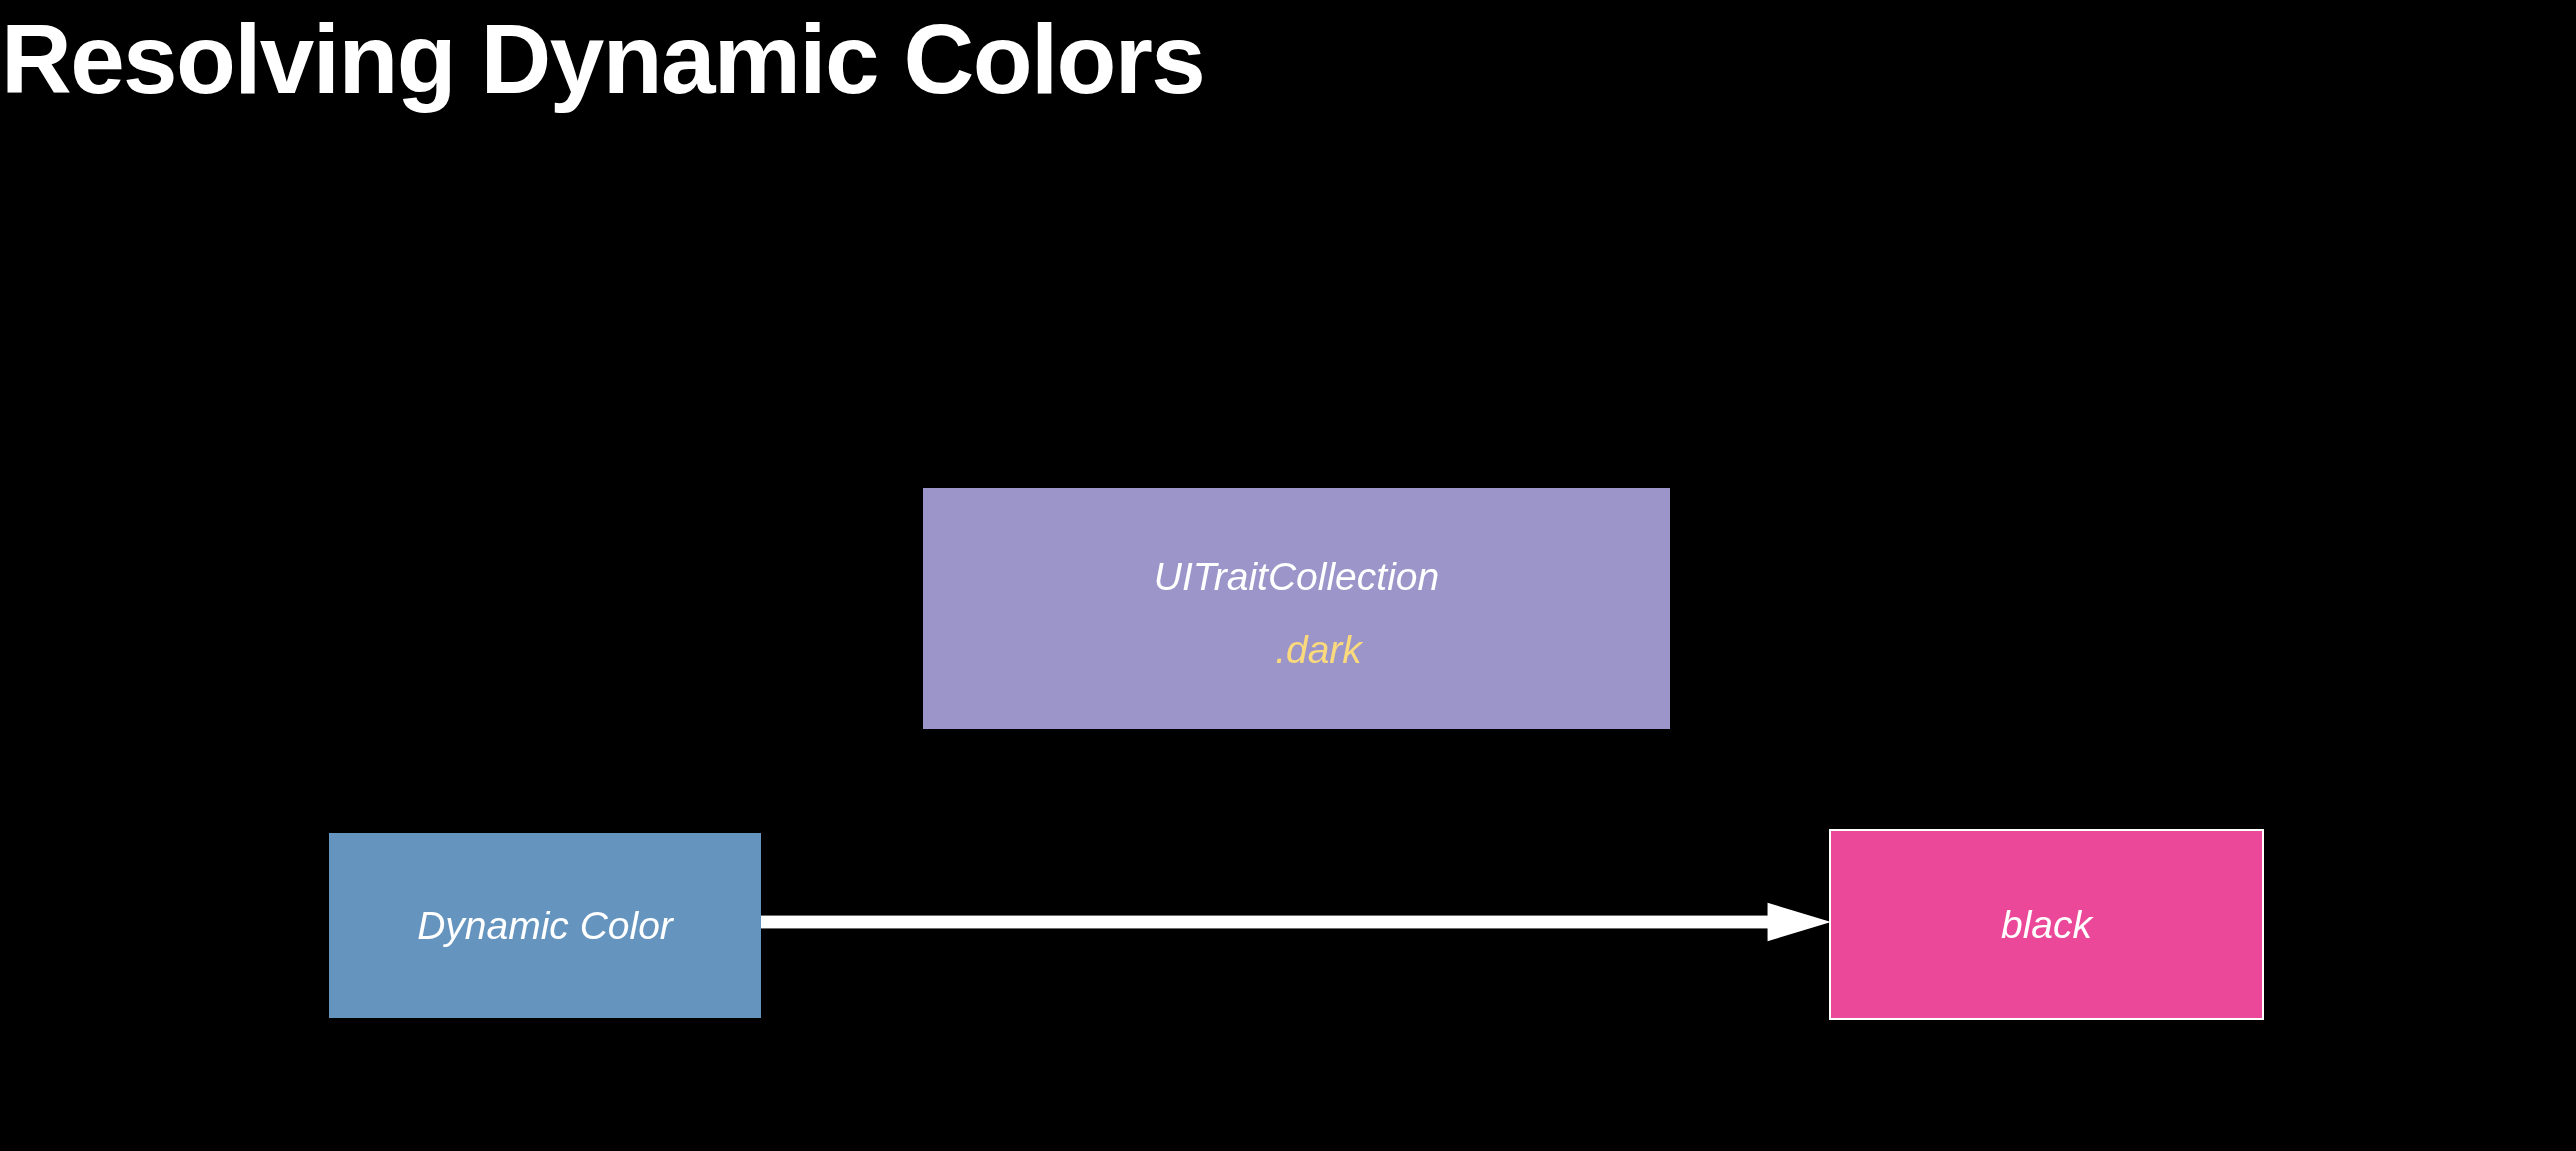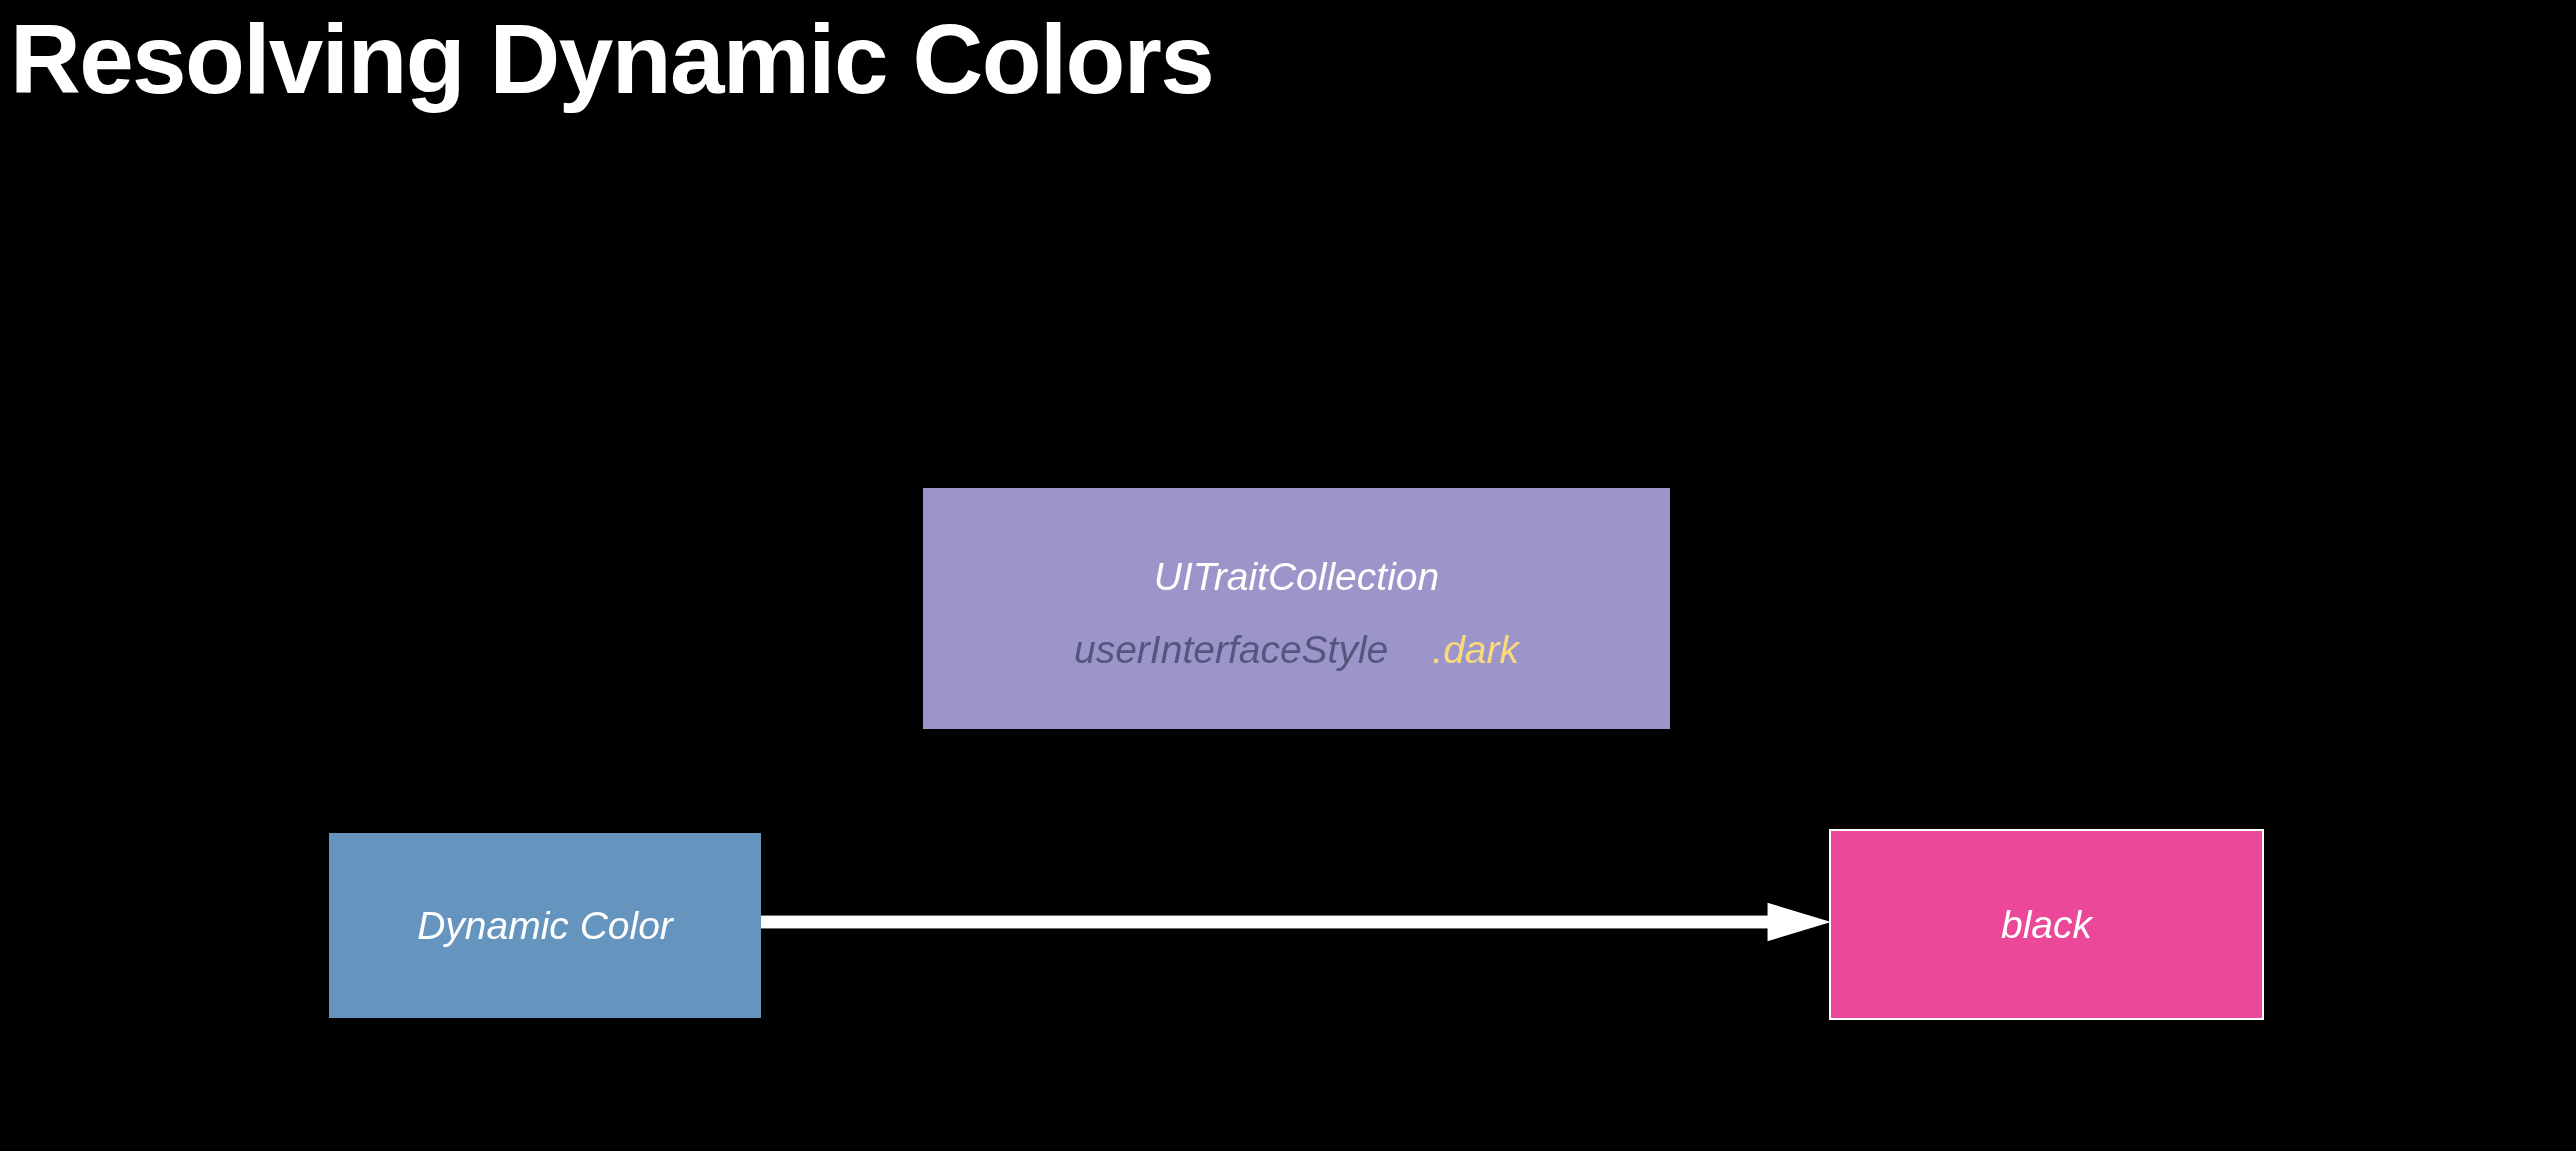--- a/index.html
+++ b/index.html
@@ -16,21 +16,21 @@
     position: relative;
     width: 2576px;
     height: 1151px;
     background: #000000;
     overflow: hidden;
   }
 
   
   #slide-title {
     position: absolute;
-    left: 10px;
+    left: 1px;
     top: 6.4px;
     font-size: 98px;
     font-weight: 700;
     letter-spacing: -1.6px;
     color: #ffffff;
     white-space: nowrap;
     line-height: 1.1;
   }
 
   
@@ -123,21 +123,20 @@
 </head>
 <body>
 
 <div id="slide">
 
   <div id="slide-title">Resolving Dynamic Colors</div>
 
   <div class="node" id="trait-node">
     <div id="trait-title">UITraitCollection</div>
     <div id="trait-attr-row">
-      <span id="trait-attr-key">userInterfaceStyle</span>
       <span id="trait-attr-value">.dark</span>
     </div>
   </div>
 
   <div class="node" id="dynamic-color-node">
     <div id="dynamic-color-label">Dynamic Color</div>
   </div>
 
   <svg id="resolve-arrow" viewBox="0 0 1332 52">
     <rect x="0" y="18" width="1270" height="16" fill="#ffffff"></rect>

